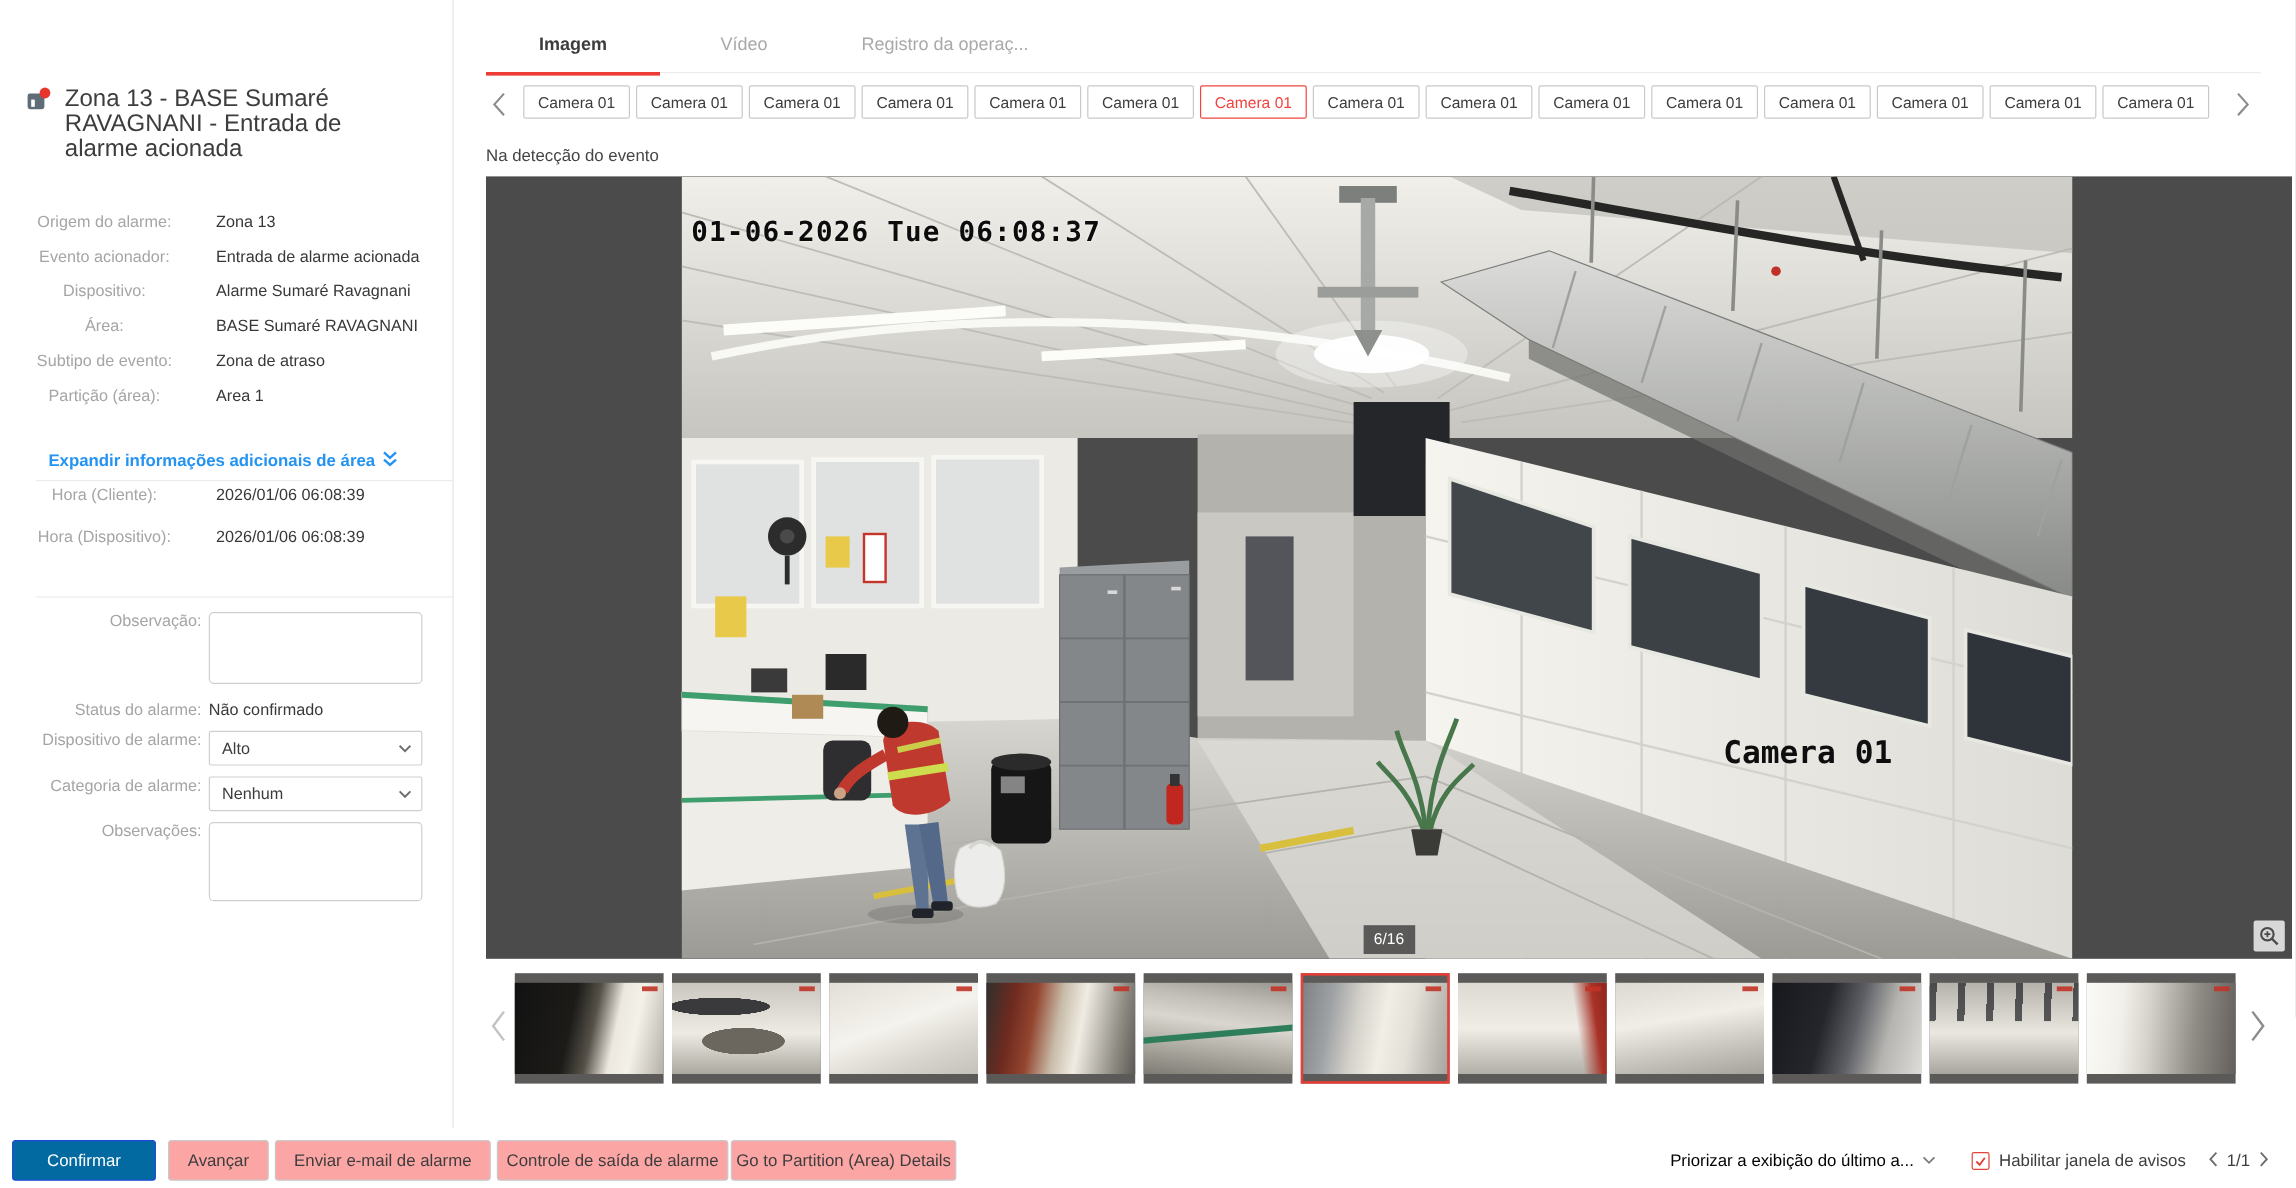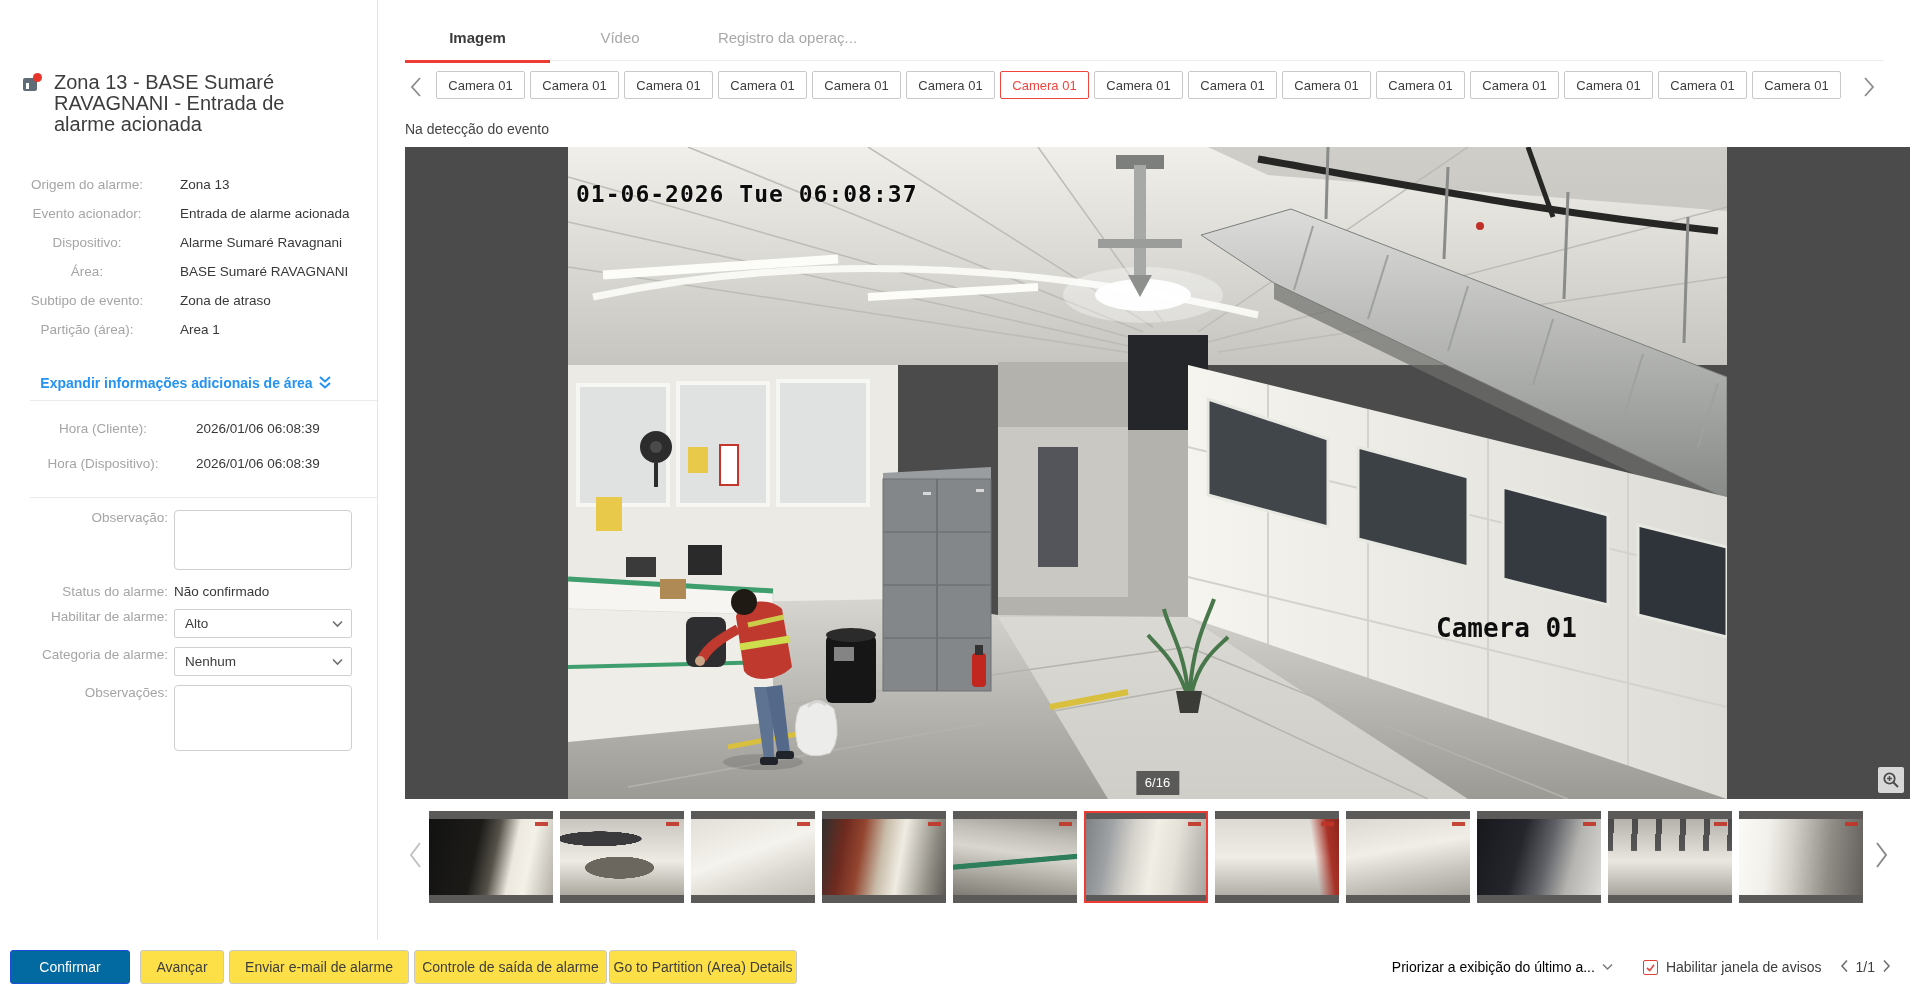--- a/index.html
+++ b/index.html
@@ -20,21 +20,21 @@
   .frow { display:flex; margin-bottom:11px; }
   .flabel { width:180px; text-align:center; color:#a5a5a5; font-size:13.5px; padding-right:6px; line-height:18px; }
   .fvalue { flex:1; color:#383838; font-size:13.5px; line-height:18px; }
 
   .expand-link { position:absolute; left:0; top:375px; width:372px; text-align:center;
     color:#2493f2; font-size:14px; font-weight:600; cursor:pointer; }
   .expand-link svg { vertical-align:-2px; margin-left:5px; }
 
   .hdiv { position:absolute; left:30px; width:347px; height:1px; background:#ebebeb; }
 
-  .times { position:absolute; left:0; top:420px; width:365px;margin-left:16px; }
+  .times { position:absolute; left:0; top:404px; width:365px; }
   .times .frow { margin-bottom:17px; }
   .times .fvalue { font-size:13.5px; }
 
   .sideform { position:absolute; left:0; top:510px; width:365px; }
   .srow { display:flex; align-items:flex-start; margin-bottom:9px; }
   .slabel { width:174px; text-align:right; color:#a5a5a5; font-size:13.5px; padding-right:6px; }
   .svalue { color:#383838; font-size:13.5px; }
   .sideform textarea { width:178px; height:60px; border:1px solid #cfcfcf; border-radius:4px;
     resize:none; font-family:inherit; font-size:13px; padding:5px; outline:none; }
   .sideform textarea.tall { height:66px; }
@@ -92,21 +92,21 @@
   .sc-production-room{background:linear-gradient(175deg,transparent 52%,#2e7d5b 53% 58%,transparent 59%),linear-gradient(8deg,#7e7b74 0%,#b0ada5 30%,#d9d6cf 55%,#c2bfb8 75%,#98958e 100%);}
   .sc-warehouse-corridor{background:linear-gradient(100deg,#7f8285 0%,#9fa2a5 20%,#d5d2cb 38%,#f1eee6 55%,#e3e0d8 72%,#a8a5a0 100%);}
   .sc-office-red-wall{background:linear-gradient(262deg,#8e261d 0%,#a83227 10%,transparent 22%),linear-gradient(180deg,#dddad3 0%,#efede6 50%,#b2afa8 100%);}
   .sc-office-desks{background:linear-gradient(170deg,#dcd9d2 0%,#f0eee7 40%,#c9c6bf 70%,#a5a29b 100%);}
   .sc-dark-office{background:linear-gradient(105deg,#17181c 0%,#24262c 35%,#5e6066 55%,#b5b4b0 75%,#dddcd8 100%);}
   .sc-garland-office{background:repeating-linear-gradient(92deg,rgba(30,30,34,.7) 0 6px,transparent 6px 24px) 0 0/100% 42% no-repeat,linear-gradient(180deg,#b5b2ab 0%,#e9e7e0 55%,#a9a69f 100%);}
   .sc-window-room{background:linear-gradient(95deg,#fafaf6 0%,#f2f0ea 24%,#d5d2cb 42%,#8f8c86 72%,#63605c 100%);}
 
   
   .fbtn { position:absolute; top:950px; height:34px; font-family:inherit; font-size:14px; border-radius:3px;
-    background:#fde047; border:1px solid #c9c9c9; color:#3d3d3d; cursor:pointer; }
+    background:#fca5a5; border:1px solid #c9c9c9; color:#3d3d3d; cursor:pointer; }
   .fbtn.primary { background:#0369a1; border:1px solid #1d4ed8; color:#fff; }
   #fb0 { left:10px;  width:120px; }
   #fb1 { left:140px; width:84px; }
   #fb2 { left:229px; width:180px; }
   #fb3 { left:414px; width:193px; }
   #fb4 { left:609px; width:188px; }
   .footer-right { position:absolute; right:22px; top:950px; height:34px; display:flex; align-items:center; }
   .prio-dd { display:flex; align-items:center; gap:7px; color:#000000; font-size:14px; cursor:pointer; margin-right:30px; }
   .chkbox { width:15px; height:15px; border:1px solid #e0423c; border-radius:2px; background:#fff;
     display:flex; align-items:center; justify-content:center; cursor:pointer; margin-right:8px; }
@@ -180,21 +180,21 @@
   <div class="sideform">
     <div class="srow">
       <span class="slabel">Observação:</span>
       <textarea style=""></textarea>
     </div>
     <div class="srow status">
       <span class="slabel">Status do alarme:</span>
       <span class="svalue">Não confirmado</span>
     </div>
     <div class="srow">
-      <span class="slabel">Habilitar de alarme:</span>
+      <span class="slabel">Dispositivo de alarme:</span>
       <div class="selbox">
         <span class="seltxt">Alto</span>
         <svg width="11" height="8" viewBox="0 0 11 8">
             <polyline points="1,1.5 5.5,6 10,1.5" fill="none" stroke="#6e6e6e" stroke-width="1.6"></polyline>
           </svg>
       </div>
     </div>
     <div class="srow">
       <span class="slabel">Categoria de alarme:</span>
       <div class="selbox">

